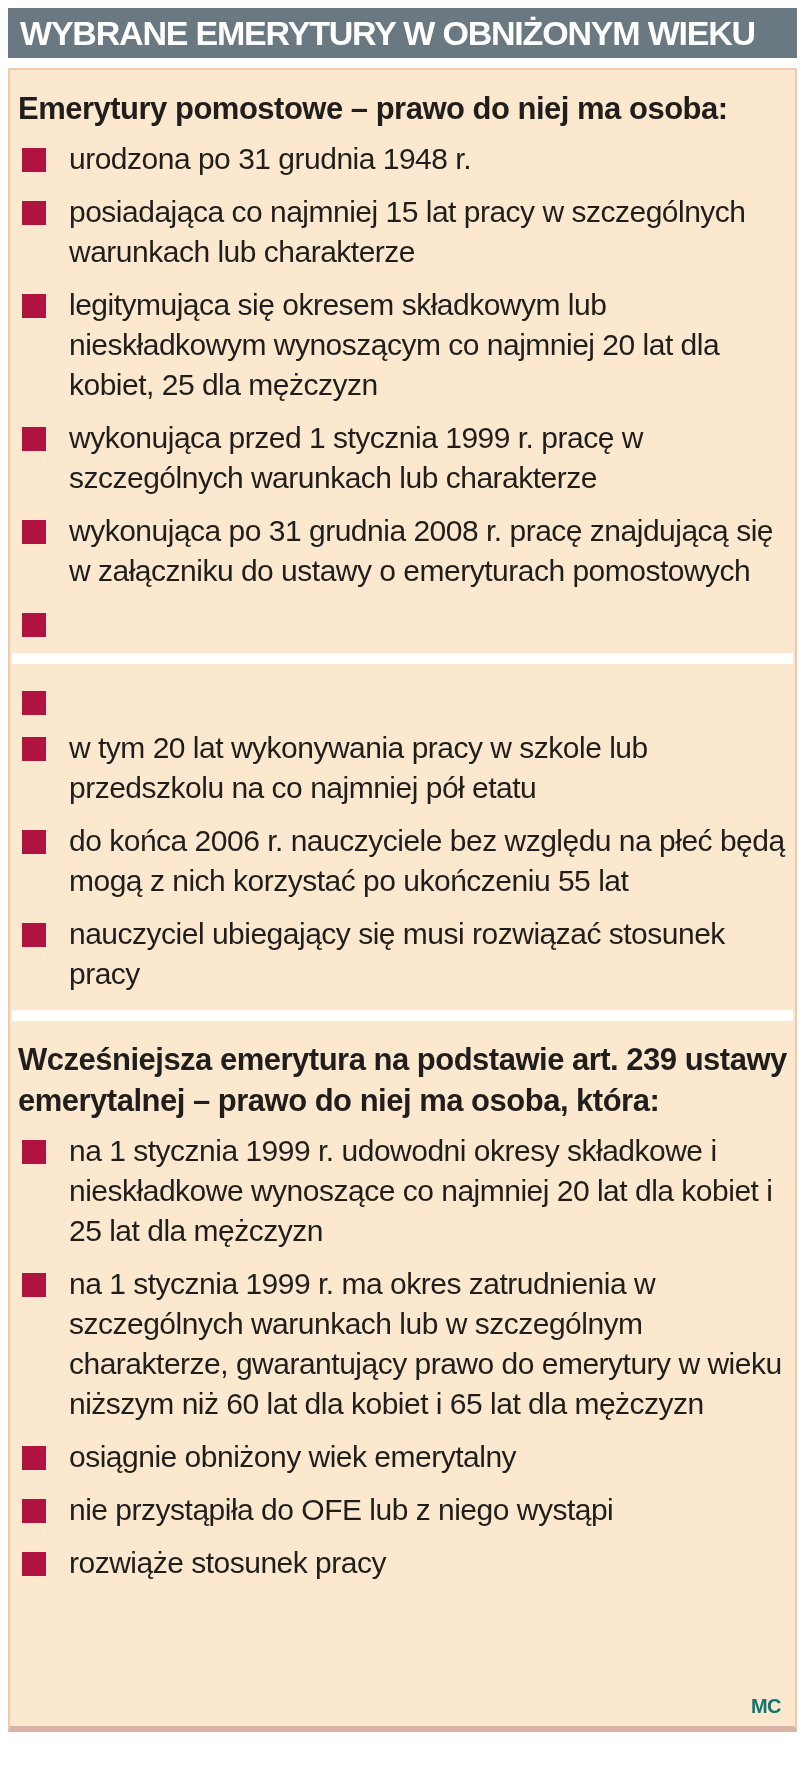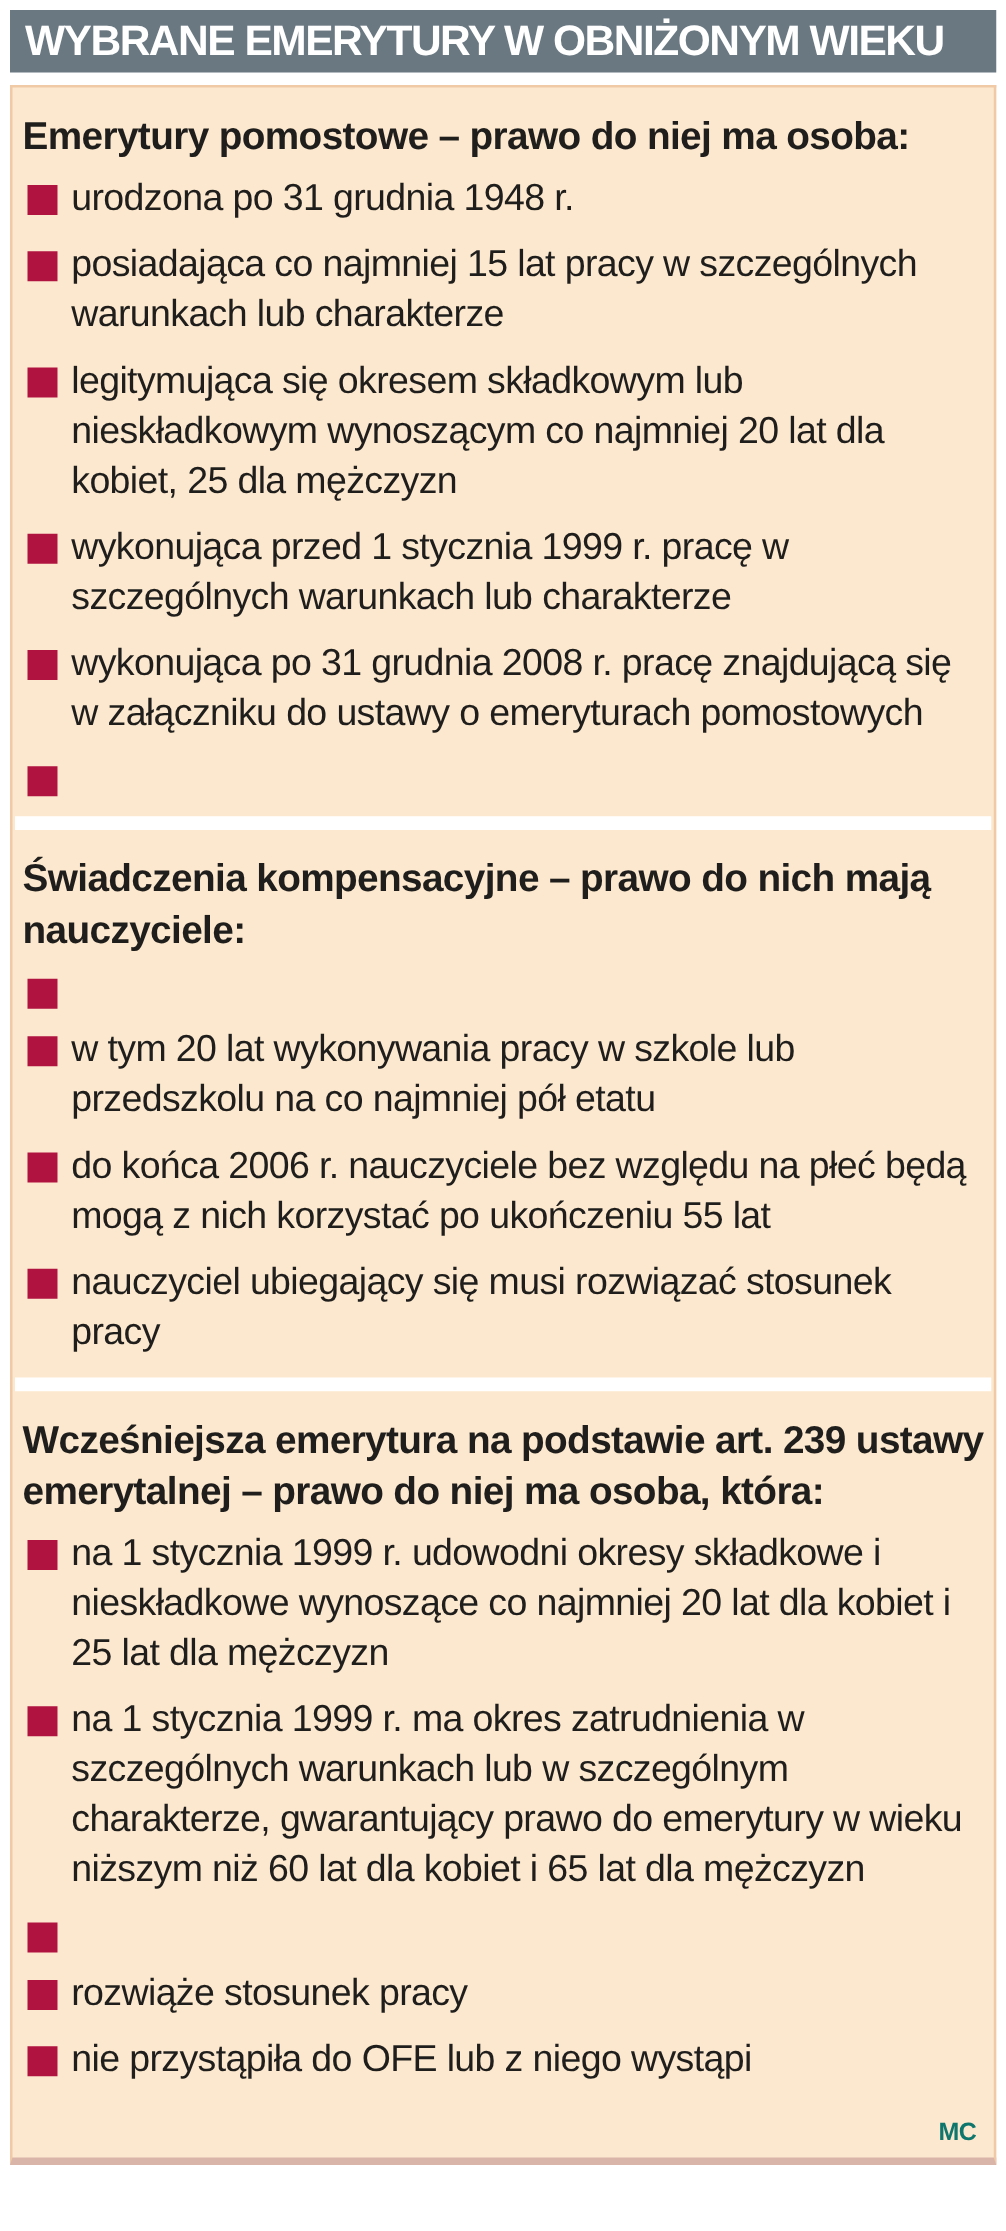--- a/index.html
+++ b/index.html
@@ -58,20 +58,21 @@
   }
   .bullet-list {
     margin: 0;
     padding: 0;
     list-style: none;
   }
   .item {
     display: flex;
     align-items: flex-start;
     margin: 0 0 13px 8px;
+    gap: 12px;
   }
   .bullet {
     flex: 0 0 24px;
     width: 24px;
     height: 24px;
     background: var(--bullet, #b01340);
     margin: 9px 11px 0 0;
   }
   .item-text {
     font-size: 30px;
@@ -125,21 +126,20 @@
             <span class="bullet"></span>
             <span class="item-text">wykonująca po 31 grudnia 2008 r. pracę znajdującą się w załączniku do ustawy o emeryturach pomostowych</span>
           </li>
           <li class="item">
             <span class="bullet"></span>
           </li>
         </ul>
       </div>
       <div class="divider"></div>
       <div class="section">
-        <div class="section-heading">Świadczenia kompensacyjne – prawo do nich mają nauczyciele:</div>
         <ul class="bullet-list">
           <li class="item">
             <span class="bullet"></span>
           </li>
           <li class="item">
             <span class="bullet"></span>
             <span class="item-text">w tym 20 lat wykonywania pracy w szkole lub przedszkolu na co najmniej pół etatu</span>
           </li>
           <li class="item">
             <span class="bullet"></span>
@@ -158,26 +158,27 @@
           <li class="item">
             <span class="bullet"></span>
             <span class="item-text">na 1 stycznia 1999 r. udowodni okresy składkowe i nieskładkowe wynoszące co najmniej 20 lat dla kobiet i 25 lat dla mężczyzn</span>
           </li>
           <li class="item">
             <span class="bullet"></span>
             <span class="item-text">na 1 stycznia 1999 r. ma okres zatrudnienia w szczególnych warunkach lub w szczególnym charakterze, gwarantujący prawo do emerytury w wieku niższym niż 60 lat dla kobiet i 65 lat dla mężczyzn</span>
           </li>
           <li class="item">
             <span class="bullet"></span>
+            <span class="item-text">osiągnie obniżony wiek emerytalny</span>
+          </li>
+          <li class="item">
+            <span class="bullet"></span>
+            <span class="item-text">nie przystąpiła do OFE lub z niego wystąpi</span>
           </li>
           <li class="item">
             <span class="bullet"></span>
             <span class="item-text">rozwiąże stosunek pracy</span>
-          </li>
-          <li class="item">
-            <span class="bullet"></span>
-            <span class="item-text">nie przystąpiła do OFE lub z niego wystąpi</span>
           </li>
         </ul>
       </div>
     </div>
   <div class="credit">MC</div>
 </div>
 
 </body></html>

